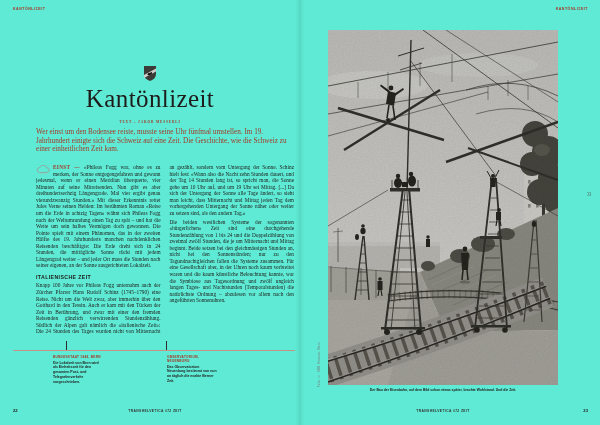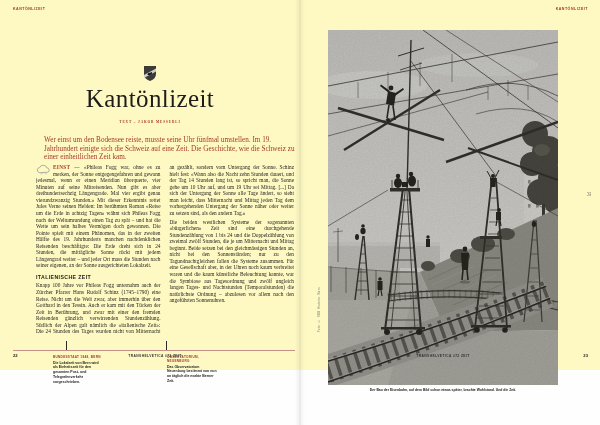--- a/index.html
+++ b/index.html
@@ -1,36 +1,36 @@
 <!DOCTYPE html>
 <html><head>
 <meta charset="utf-8">
 <style>
   :root{ --accent:#a43a28; }
   html,body{margin:0;padding:0;background:#ffffff;}
   body{width:600px;height:425px;font-family:"Liberation Serif",serif;}
   .spread{position:relative;width:600px;height:425px;background:#fefefe;overflow:hidden;}
-  .page{position:absolute;top:0;width:300px;height:370px;background:#fef9c3;}
+  .page{position:absolute;top:0;width:300px;height:425px;background:#5eead4;}
   .page-left{left:0;}
   .page-right{left:300px;}
   .gutter{position:absolute;left:295px;top:0;width:10px;height:425px;pointer-events:none;
     background:linear-gradient(90deg,rgba(0,0,0,0) 0%,rgba(0,0,0,0.05) 40%,rgba(0,0,0,0.10) 50%,rgba(0,0,0,0.04) 62%,rgba(0,0,0,0) 100%);}
 
   .running-head{position:absolute;top:7px;font-family:"Liberation Sans",sans-serif;
     font-size:3.6px;font-weight:bold;letter-spacing:0.5px;color:var(--accent);text-transform:uppercase;}
   .rh-left{left:13px;}
   .rh-right{right:12px;text-align:right;}
 
   .crest{position:absolute;left:143px;top:65px;}
 
   .title{position:absolute;left:0;top:85px;width:300px;margin:0;text-align:center;
     font-size:25px;font-weight:normal;letter-spacing:0.4px;color:#1d1c1a;}
   .byline{position:absolute;top:120px;left:0;width:300px;text-align:center;
     font-size:3.4px;letter-spacing:0.9px;color:var(--accent);text-transform:uppercase;font-weight:bold;}
-  .lead{position:absolute;left:36px;top:128px;width:258px;margin:8px;
+  .lead{position:absolute;left:36px;top:128px;width:258px;margin:0;
     font-size:7.2px;line-height:1.2;color:var(--accent);}
 
   .body-cols{position:absolute;left:36px;top:164px;width:258px;height:172px;overflow:hidden;
     column-count:2;column-gap:9px;column-fill:auto;
     font-size:5.3px;line-height:1.24;text-align:justify;color:#201f1d;}
   .body-cols p{margin:0;}
   .body-cols p.p2,.body-cols p.p3{margin-top:2px;}
   .sec-head{font-family:"Liberation Sans",sans-serif;font-weight:bold;font-size:5.2px;
     letter-spacing:0.4px;margin:5px 0 1px 0;color:#1c1b19;}
   .leadin{color:var(--accent);font-weight:bold;letter-spacing:0.3px;text-transform:uppercase;}

